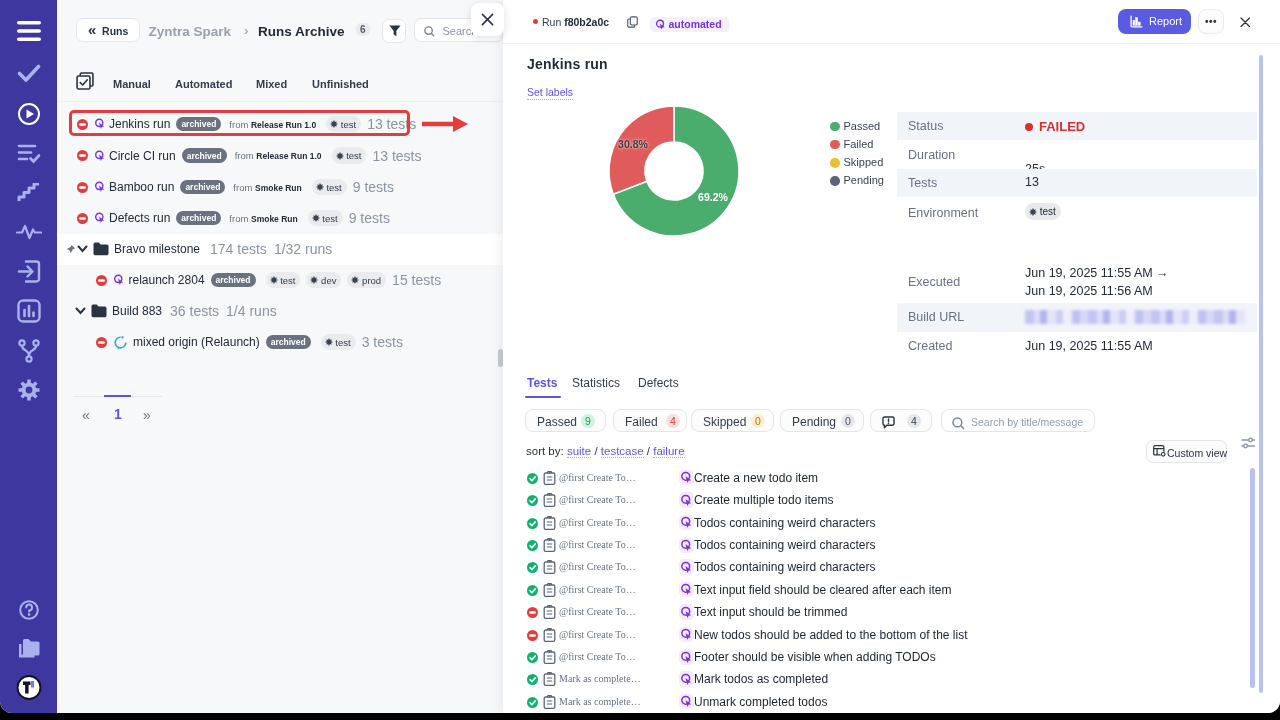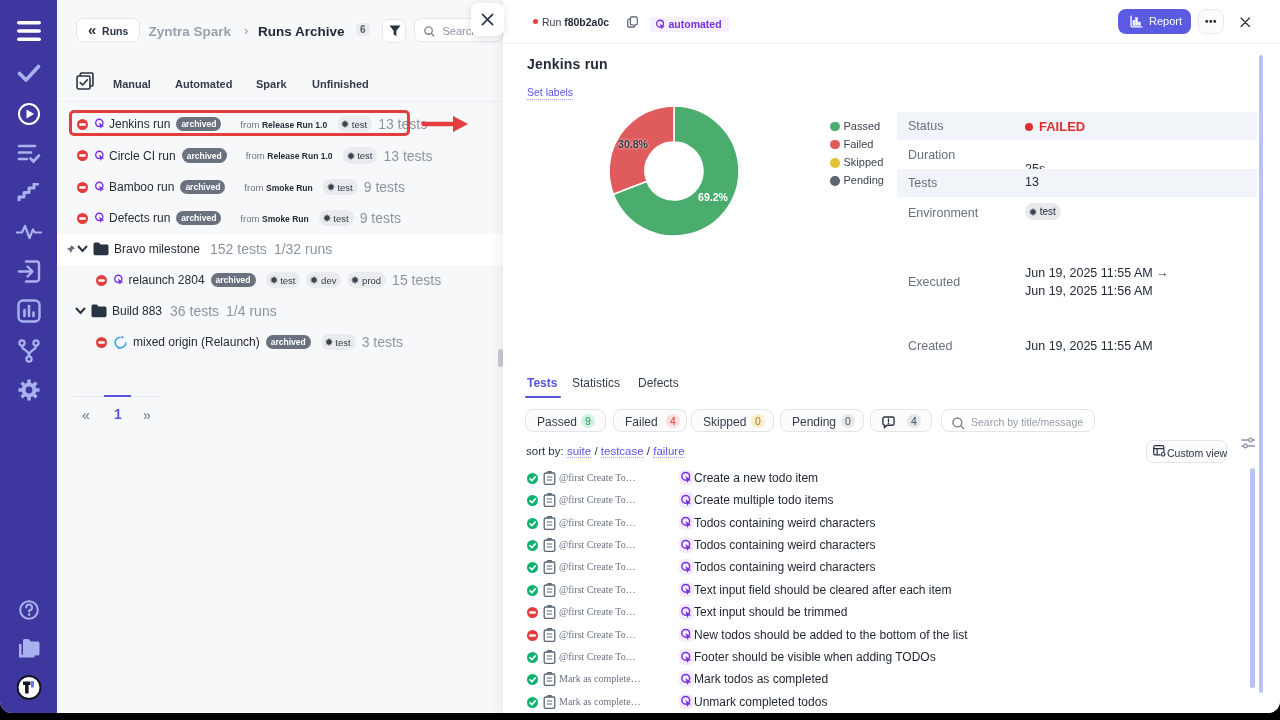--- a/index.html
+++ b/index.html
@@ -57,21 +57,21 @@
 .monotxt { position:absolute; left:32px; top:5px; font-family:Liberation Serif, serif; font-size:10px; color:#6a7280; }
 .qbg { position:absolute; left:151.5px; top:3px; width:15.5px; height:15.5px; background:#f2ecfd; border-radius:5px; }
 .ttl { position:absolute; left:167px; top:4px; font-size:12px; font-weight:500; color:#1d2430; }
 .scroll1 { position:absolute; left:755.5px; top:55px; width:4.5px; height:638px; background:#b9c3f3; border-radius:3px; }
 .scroll2 { position:absolute; left:747px; top:468px; width:4.5px; height:220px; background:#b9c3f3; border-radius:3px; }
 .rrow { display:flex; align-items:center; position:absolute; left:19.5px; height:31px; white-space:nowrap; }
 .rrow > * { flex:none; }
 .rrow.white { background:#fff; }
 .ic-q { margin-left:6px; margin-right:4px; }
 .rrow .pill-arch { margin-left:6px; }
-.rrow .from { margin-left:19px; }
+.rrow .from { margin-left:8px; }
 .rrow .pill-env { margin-left:10px; }
 .rrow .gray12 { margin-left:6px; }
 </style>
 </head>
 <body>
 <svg width="0" height="0" style="position:absolute">
     <defs>
 <path id="gearp" d="M9.9,4.9 L10.2,4.8 L10.3,1.5 L13.7,1.5 L13.8,4.8 L15.5,5.5 L15.8,5.7 L18.2,3.4 L20.6,5.8 L18.3,8.2 L19.1,9.9 L19.2,10.2 L22.5,10.3 L22.5,13.7 L19.2,13.8 L18.5,15.5 L18.3,15.8 L20.6,18.2 L18.2,20.6 L15.8,18.3 L14.1,19.1 L13.8,19.2 L13.7,22.5 L10.3,22.5 L10.2,19.2 L8.5,18.5 L8.2,18.3 L5.8,20.6 L3.4,18.2 L5.7,15.8 L4.9,14.1 L4.8,13.8 L1.5,13.7 L1.5,10.3 L4.8,10.2 L5.5,8.5 L5.7,8.2 L3.4,5.8 L5.8,3.4 L8.2,5.7 Z" fill="#3a4350"></path>
 <g id="qicon">
         <circle cx="7.8" cy="7.2" r="5.3" stroke="#7b2fe0" stroke-width="2.05" fill="none"></circle>
@@ -113,21 +113,21 @@
 
 <svg style="position:absolute;left:19px;top:72px" width="18" height="18" viewBox="0 0 17 17">
         <g stroke="#2a3342" stroke-width="1.5" fill="none">
           <path d="M4 3.5 V2 A1.2 1.2 0 0 1 5.2 1 H15 A1.2 1.2 0 0 1 16 2 V12 A1.2 1.2 0 0 1 15 13.2 H13.5"></path>
           <rect x="1" y="3.8" width="12.2" height="12.2" rx="1.4"></rect>
           <path d="M4 10 L6.3 12.3 L10.7 7.3" stroke-linecap="round" stroke-linejoin="round"></path>
         </g>
       </svg>
 <span class="ltab" style="left:56px">Manual</span>
 <span class="ltab" style="left:118px">Automated</span>
-<span class="ltab" style="left:199px">Spark</span>
+<span class="ltab" style="left:199px">Mixed</span>
 <span class="ltab" style="left:255px">Unfinished</span>
 <div style="position:absolute;left:0;top:101px;width:446px;height:1px;background:#eceef1"></div>
 
 <div class="rrow" style="top:108.5px">
   <svg class="ic-min" width="11" height="11" viewBox="0 0 11 11">
           <circle cx="5.5" cy="5.5" r="5.5" fill="#e23d3d"></circle>
           <rect x="2.1" y="4.3" width="6.8" height="2.4" rx="1.2" fill="#fff"></rect>
         </svg>
   <svg class="ic-q" width="11.5" height="11.5" viewBox="0 0 17 17">
           <use href="#qicon"></use>
@@ -192,21 +192,21 @@
   <svg width="11" height="11" viewBox="0 0 24 24" style="margin-right:1px">
           <path d="M14 2 L22 10 L17 11.5 L12.5 20 L10 13 L4 19.5 L10.5 13.5 L4 11 L12.5 6.5 Z" fill="#6a7280"></path>
         </svg>
   <svg width="11" height="8" viewBox="0 0 11 8">
           <path d="M1.5 1.5 L5.5 6 L9.5 1.5" stroke="#2a3342" stroke-width="2" fill="none" stroke-linecap="round"></path>
         </svg>
   <svg width="16" height="14" viewBox="0 0 16 14" style="margin-left:5px">
           <path d="M0.5 2.2 A1.6 1.6 0 0 1 2.1 0.6 H5.7 L7.6 2.6 H13.9 A1.6 1.6 0 0 1 15.5 4.2 V11.6 A1.6 1.6 0 0 1 13.9 13.2 H2.1 A1.6 1.6 0 0 1 0.5 11.6 Z" fill="#2a3342"></path>
         </svg>
   <span class="rowtitle" style="margin-left:5px">Bravo milestone</span>
-  <span class="gray12" style="margin-left:10px">152 tests</span>
+  <span class="gray12" style="margin-left:10px">174 tests</span>
   <span class="gray12" style="margin-left:7px">1/32 runs</span>
 </div>
 <div class="rrow" style="top:264.5px;left:39px;">
   <svg class="ic-min" width="11" height="11" viewBox="0 0 11 11">
           <circle cx="5.5" cy="5.5" r="5.5" fill="#e23d3d"></circle>
           <rect x="2.1" y="4.3" width="6.8" height="2.4" rx="1.2" fill="#fff"></rect>
         </svg>
   <svg class="ic-q" width="11.5" height="11.5" viewBox="0 0 17 17">
           <use href="#qicon"></use>
         </svg>
@@ -318,20 +318,25 @@
       </div>
 <div class="trow" style="top:197px;height:32px">
         <span class="lbl">Environment</span>
         <span class="val pill-env" style="top:6px;background:#e7e9ec;font-size:10px"><svg width="8" height="8" viewBox="0 0 24 24" style="vertical-align:-0.5px">
             <use href="#gearp"></use>
           </svg> test</span>
       </div>
 <div class="trow" style="top:262px;height:39px">
         <span class="lbl">Executed</span>
         <span class="val" style="top:3px;line-height:17.5px">Jun 19, 2025 11:55 AM →<br>Jun 19, 2025 11:56 AM</span>
+      </div>
+<div class="trow tint" style="top:303px;height:28.5px">
+        <span class="lbl">Build URL</span>
+  <span class="val" style="top:7px;width:220px;height:14px;filter:blur(1.6px);background:
+  repeating-linear-gradient(90deg,#c3c5f1 0 9px,#dedcf8 9px 15px,#b3b4ec 15px 22px,#e4e4f9 22px 31px,#cccdf3 31px 38px,#eeeefb 38px 47px,#bfc1f0 47px 55px,#d8d8f6 55px 63px)"></span>
       </div>
 <div class="trow" style="top:331.5px;height:29px">
         <span class="lbl">Created</span>
         <span class="val" style="top:7px">Jun 19, 2025 11:55 AM</span>
       </div>
 
 <span class="btab" style="left:24px;color:#5a54de;font-weight:700">Tests</span>
 <div style="position:absolute;left:22px;top:395.5px;width:36px;height:2.5px;background:#5a54de;border-radius:2px"></div>
 <span class="btab" style="left:69px">Statistics</span>
 <span class="btab" style="left:135px">Defects</span>

